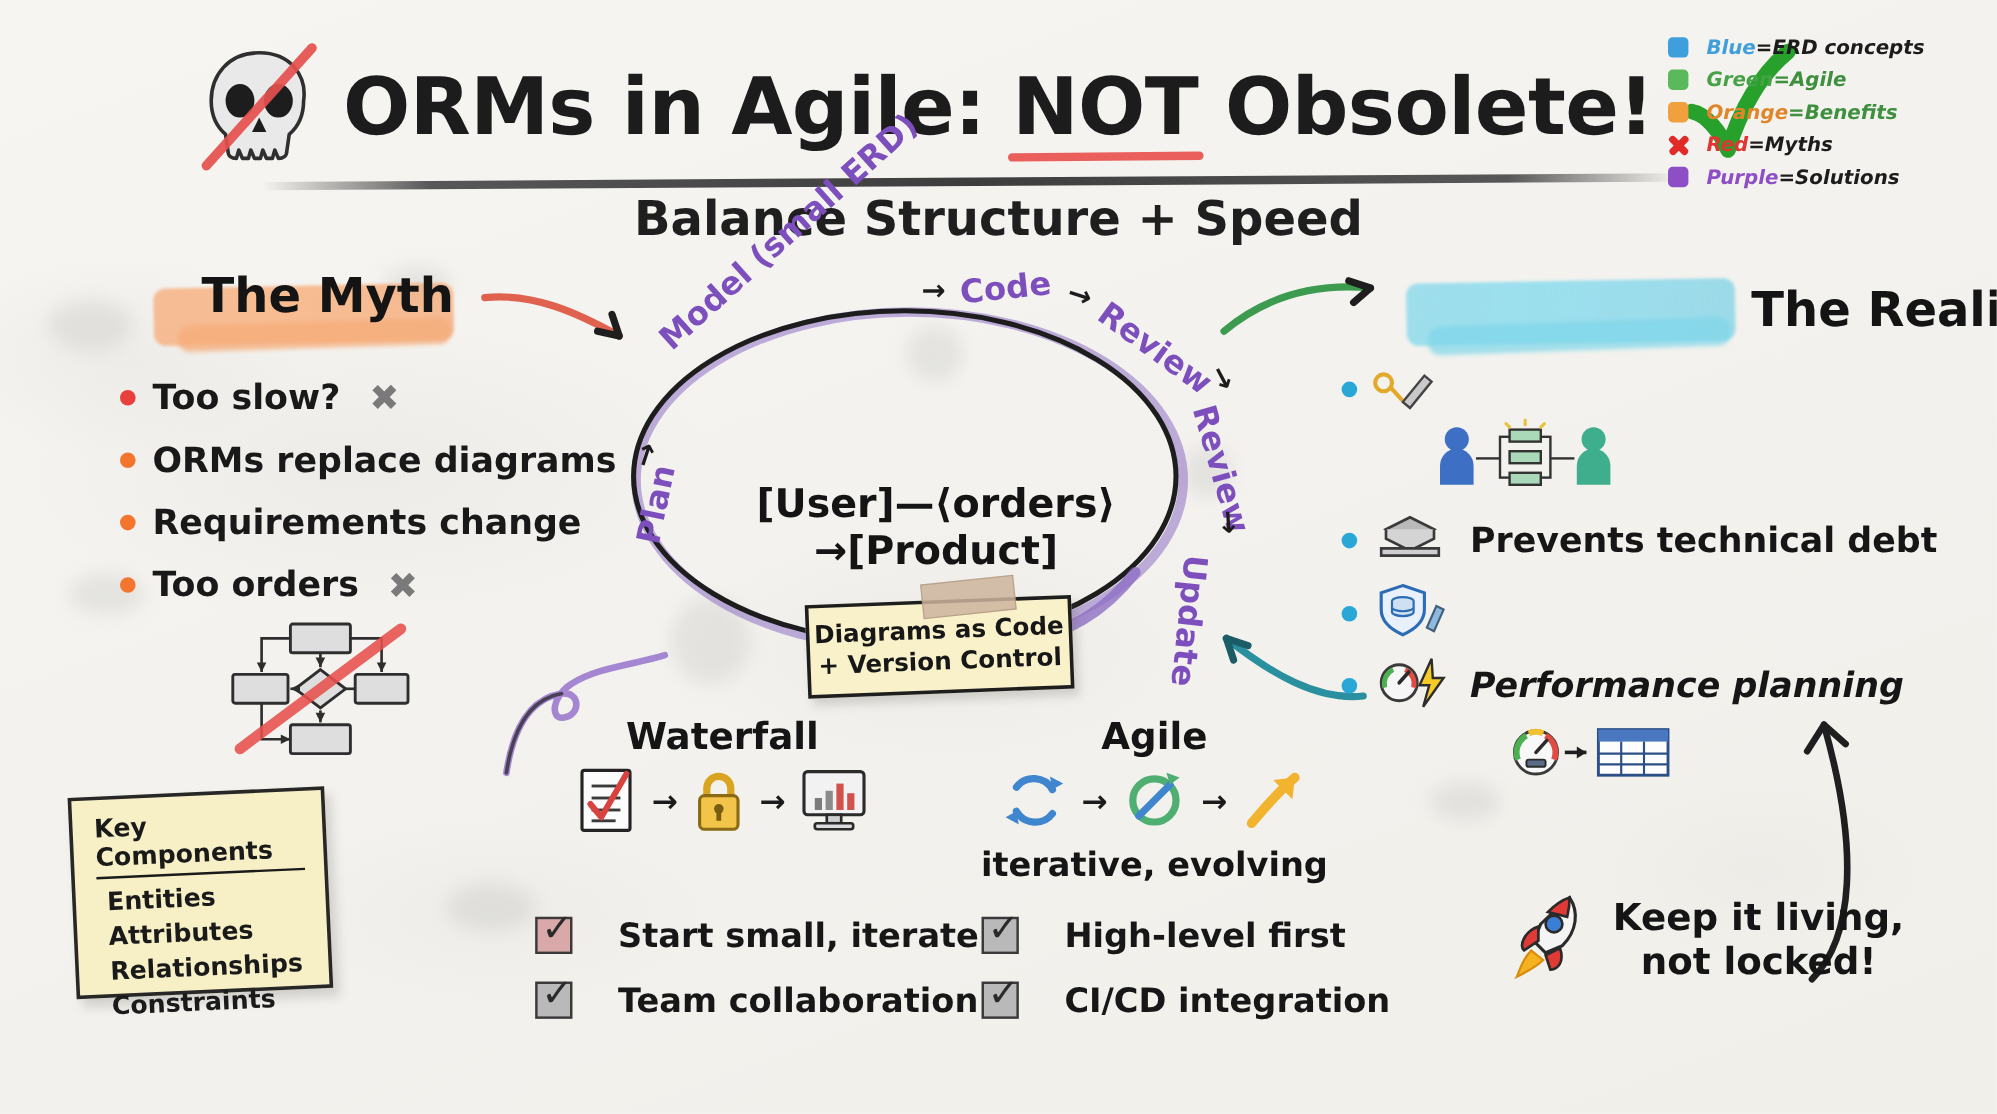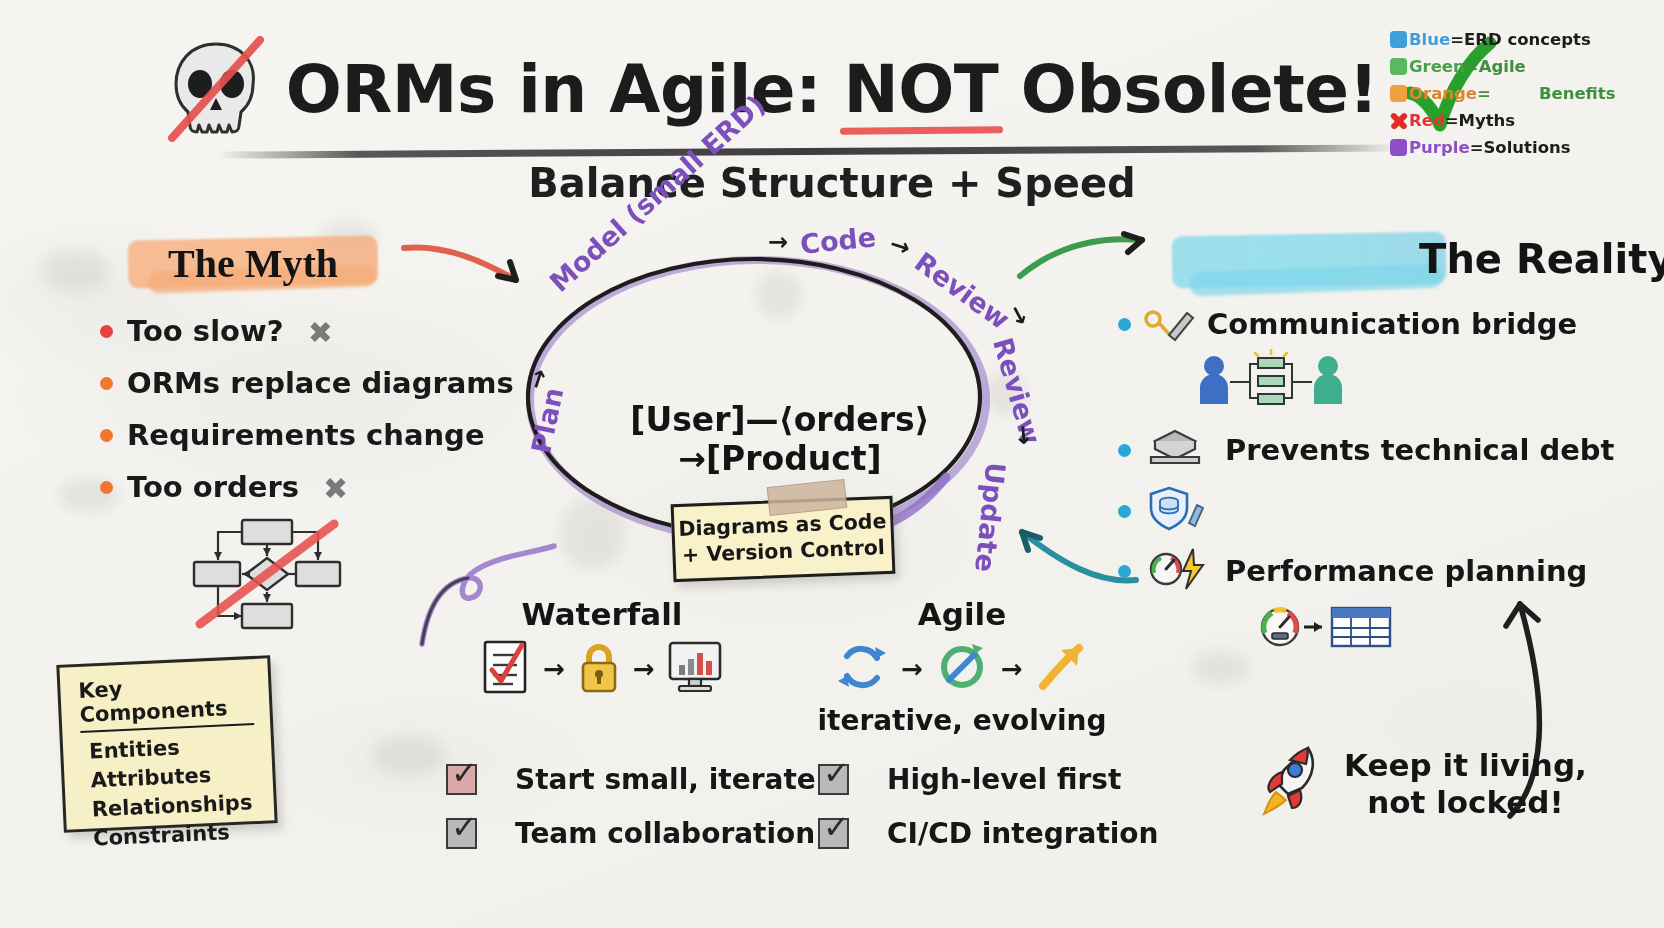--- a/index.html
+++ b/index.html
@@ -47,21 +47,21 @@
     background: linear-gradient(90deg, rgba(80,80,80,0) 0%, #575757 12%, #3d3d3d 50%, #575757 88%, rgba(80,80,80,0) 100%);
     border-radius: 4px; transform: rotate(-0.35deg);
   }
   #subtitle {
     left: 0; top: 160px; width: 1664px; text-align: center;
     font-size: 40px; font-weight: 600; color: #1f1f1f;
   }
 
   
   #legend { right: 64px; top: 26px; width: 210px; }
-  .legend-row { display: flex; align-items: center; gap: 2px; height: 27px; }
+  .legend-row { display: flex; align-items: center; gap: 15px; height: 27px; font-style: italic; }
   .legend-swatch {
     width: 17px; height: 17px; flex: 0 0 17px;
     border-radius: 4px;
     filter: blur(0.2px);
   }
   .legend-swatch.x-mark {
     background: transparent !important; position: relative;
   }
   .legend-swatch.x-mark::before, .legend-swatch.x-mark::after {
     content:""; position:absolute; left: 50%; top: 50%;
@@ -240,36 +240,36 @@
     <div class="legend-row">
       <span class="legend-swatch" style="background:#3f9fdc;"></span>
       <span class="legend-text"><span class="k" style="color:#3f9fdc;">Blue</span><span class="v">=</span><span class="v">ERD concepts</span></span>
     </div>
     <div class="legend-row">
       <span class="legend-swatch" style="background:#5cb85c;"></span>
       <span class="legend-text"><span class="k" style="color:#47a247;">Green</span><span class="v" style="color:#3e8f3e;">=</span><span class="v" style="color:#3e8f3e;">Agile</span></span>
     </div>
     <div class="legend-row">
       <span class="legend-swatch" style="background:#f0a03c;"></span>
-      <span class="legend-text"><span class="k" style="color:#e0862a;">Orange</span><span class="v" style="color:#3e8f3e;">=</span><span class="v" style="color:#3e8f3e;margin-left:48px;">Benefits</span></span>
+      <span class="legend-text"><span class="k" style="color:#e0862a;">Orange</span><span class="v" style="color:#3e8f3e;">=</span><span class="v" style="color:#3e8f3e;">Benefits</span></span>
     </div>
     <div class="legend-row">
       <span class="legend-swatch x-mark"></span>
       <span class="legend-text"><span class="k" style="color:#e03531;">Red</span><span class="v">=</span><span class="v">Myths</span></span>
     </div>
     <div class="legend-row">
       <span class="legend-swatch" style="background:#8e4fc6;"></span>
       <span class="legend-text"><span class="k" style="color:#8e4fc6;">Purple</span><span class="v">=</span><span class="v">Solutions</span></span>
     </div>
   </div>
 
   
   <div class="abs hl" id="myth-hl"></div>
   <div class="abs hl" id="myth-hl2"></div>
-  <div class="abs sec-head" style="left:150px; top:238px;font-family:Liberation Serif, serif;">The Myth</div>
+  <div class="abs sec-head" style="left:150px; top:222px;">The Myth</div>
 
   <div class="abs" id="myth-list">
     <div class="myth-item">
       <span class="bullet-dot" style="background:#e8413d;"></span>
       <span class="myth-label">Too slow?</span>
       <span class="xglyph">✖</span>
     </div>
     <div class="myth-item">
       <span class="bullet-dot" style="background:#f4762e;"></span>
       <span class="myth-label">ORMs replace diagrams</span>
@@ -509,21 +509,20 @@
 
     <div class="re-item" style="height:48px;">
       <span class="re-dot"></span>
       <span>
         <svg width="52" height="34" viewBox="0 0 52 34">
           <circle cx="10" cy="14" r="7" fill="none" stroke="#e2a92b" stroke-width="3.4"></circle>
           <path d="M16 18 l9 10" stroke="#e2a92b" stroke-width="3.4" stroke-linecap="round"></path>
           <path d="M26 30 l18 -22 l6 5 l-18 22 z" fill="#c9c9c9" stroke="#444" stroke-width="2"></path>
         </svg>
       </span>
-      <span class="re-label">Communication bridge</span>
     </div>
     <div class="re-sub">
       <svg width="158" height="62" viewBox="0 0 158 62">
         <circle cx="22" cy="16" r="10" fill="#3d6fc4"></circle>
           <path d="M8 54 v-16 a14 14 0 0 1 28 0 v16 z" fill="#3d6fc4"></path>
         <circle cx="136" cy="16" r="10" fill="#3fae8c"></circle>
           <path d="M122 54 v-16 a14 14 0 0 1 28 0 v16 z" fill="#3fae8c"></path>
         <g stroke="#333" stroke-width="2" fill="none">
             <rect x="58" y="14" width="42" height="34"></rect>
             <path d="M38 32 h20"></path>
@@ -560,21 +559,21 @@
           <g fill="#cfe0f2" stroke="#2b6cb5" stroke-width="1.8">
             <ellipse cx="22" cy="16" rx="9" ry="3.4"></ellipse>
               <path d="M13 16 v9 a9 3.4 0 0 0 18 0 v-9"></path>
               <path d="M13 21 a9 3.4 0 0 0 18 0"></path>
           </g>
           <path d="M42 38 L50 20 l6 3 l-8 18 z" fill="#8fb9dd" stroke="#3f5f7d" stroke-width="1.8"></path>
         </svg>
       </span>
     </div>
 
-    <div class="re-item" style="height:58px;">
+    <div class="re-item" style="height:58px;font-style:italic;">
       <span class="re-dot"></span>
       <span style="margin-left:4px;">
         <svg width="66" height="44" viewBox="0 0 66 44">
           <circle cx="19" cy="22" r="15" fill="#f6f6f6" stroke="#3a3a3a" stroke-width="2.4"></circle>
           <path d="M7 26 A13 13 0 0 1 14 11" fill="none" stroke="#4caf50" stroke-width="4"></path>
           <path d="M24 11 A13 13 0 0 1 31 26" fill="none" stroke="#e04b44" stroke-width="4"></path>
           <path d="M19 22 L27 13" stroke="#2b2b2b" stroke-width="3" stroke-linecap="round"></path>
           <path d="M46 2 L36 24 h8 l-5 18 L56 18 h-9 z" fill="#f5cc27" stroke="#2d2d2d" stroke-width="2"></path>
         </svg>
       </span>

